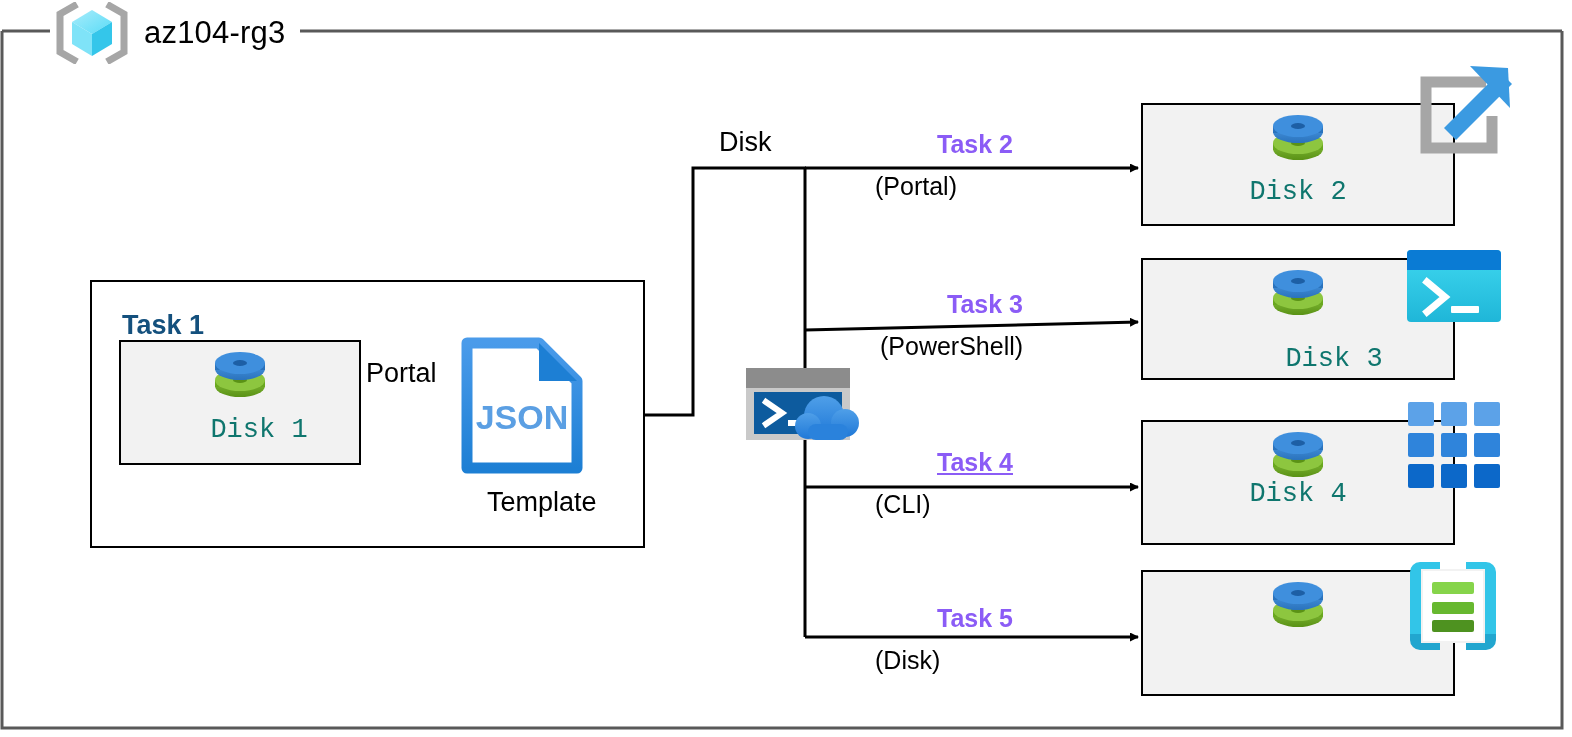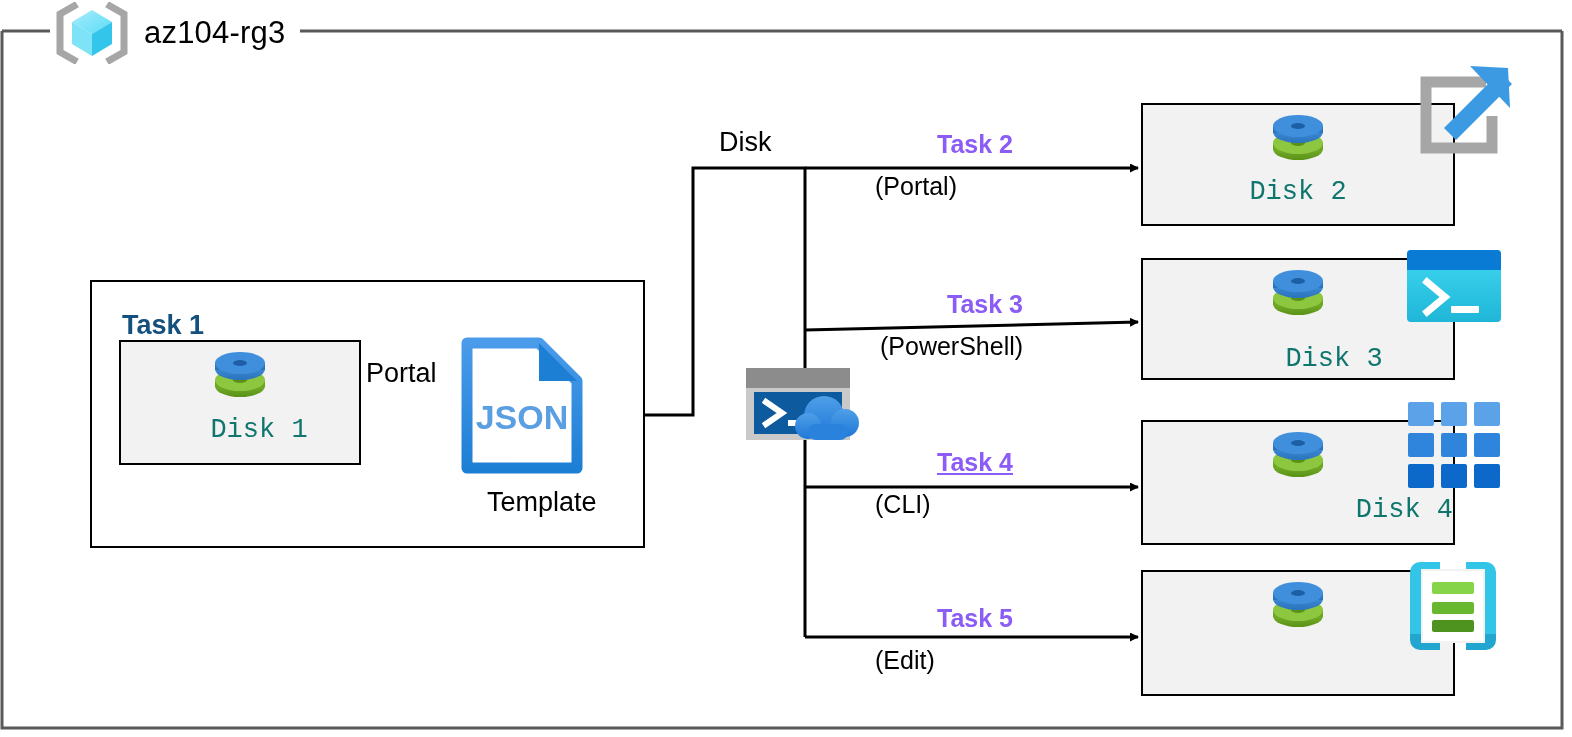--- a/index.html
+++ b/index.html
@@ -298,39 +298,39 @@
         <ellipse cx="30" cy="36" rx="25" ry="11" fill="url(#gradDiskGreen)"></ellipse>
         <rect x="5" y="30" width="50" height="7" fill="#6aa81f"></rect>
         <ellipse cx="30" cy="30" rx="25" ry="11" fill="#8dc63f"></ellipse>
         <ellipse cx="30" cy="30" rx="7" ry="3" fill="#5a9216"></ellipse>
         <ellipse cx="30" cy="19" rx="25" ry="11" fill="url(#gradDiskBlue)"></ellipse>
         <rect x="5" y="13" width="50" height="7" fill="#2a73bd"></rect>
         <ellipse cx="30" cy="13" rx="25" ry="11" fill="#3f8fdd"></ellipse>
         <ellipse cx="30" cy="13" rx="7" ry="3" fill="#1d5fa5"></ellipse>
       </svg>
     </div>
-    <div class="disk-caption" style="top:73px;text-align:right;">Disk 4</div>
+    <div class="disk-caption" style="top:57px;">Disk 4</div>
   </div>
 
   <div class="icon" style="left:1408px; top:402px; width:92px; height:86px;">
     <svg width="92" height="86" viewBox="0 0 92 86">
       <rect x="0" y="0" width="26" height="24" rx="2" fill="#5ca2e8"></rect>
       <rect x="33" y="0" width="26" height="24" rx="2" fill="#5ca2e8"></rect>
       <rect x="66" y="0" width="26" height="24" rx="2" fill="#5ca2e8"></rect>
       <rect x="0" y="31" width="26" height="24" rx="2" fill="#2f84db"></rect>
       <rect x="33" y="31" width="26" height="24" rx="2" fill="#2f84db"></rect>
       <rect x="66" y="31" width="26" height="24" rx="2" fill="#2f84db"></rect>
       <rect x="0" y="62" width="26" height="24" rx="2" fill="#0c68c9"></rect>
       <rect x="33" y="62" width="26" height="24" rx="2" fill="#0c68c9"></rect>
       <rect x="66" y="62" width="26" height="24" rx="2" fill="#0c68c9"></rect>
     </svg>
   </div>
 
   <div class="task-head" style="left:875px; top:604px; width:200px;">Task 5</div>
-  <div class="task-sub" style="left:875px; top:646px; width:200px;">(Edit)</div>
+  <div class="task-sub" style="left:875px; top:646px; width:200px;">(Disk)</div>
 
   <div class="disk-box" style="left:1141px; top:570px; width:314px; height:126px;">
     <div class="icon" style="left:50%; top:8px; margin-left:-30px; width:60px; height:58px;">
       <svg width="60" height="58" viewBox="0 0 60 58">
         <ellipse cx="30" cy="36" rx="25" ry="11" fill="url(#gradDiskGreen)"></ellipse>
         <rect x="5" y="30" width="50" height="7" fill="#6aa81f"></rect>
         <ellipse cx="30" cy="30" rx="25" ry="11" fill="#8dc63f"></ellipse>
         <ellipse cx="30" cy="30" rx="7" ry="3" fill="#5a9216"></ellipse>
         <ellipse cx="30" cy="19" rx="25" ry="11" fill="url(#gradDiskBlue)"></ellipse>
         <rect x="5" y="13" width="50" height="7" fill="#2a73bd"></rect>

